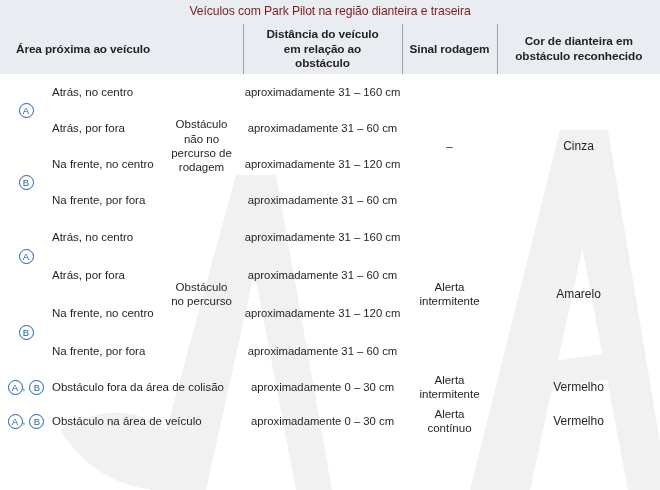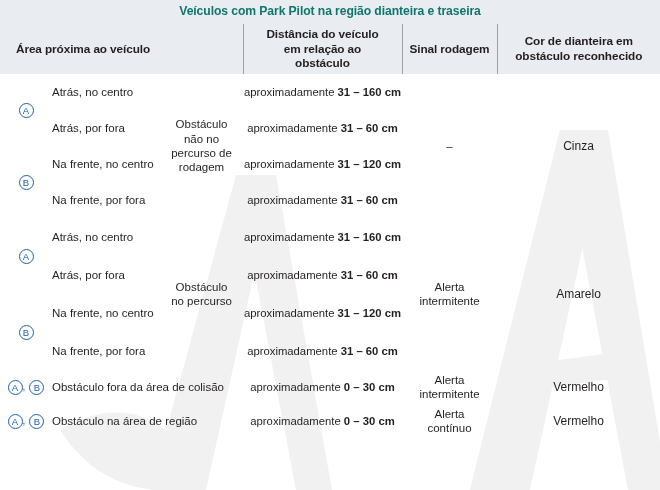--- a/index.html
+++ b/index.html
@@ -48,26 +48,26 @@
   table.pp td, table.pp th {
     padding: 0;
     vertical-align: middle;
     border: 0;
   }
 
   
   .hdr-top td {
     background: #e9edf1;
     text-align: center;
-    font-weight: bold;
+    font-weight: normal;
     font-size: 12.2px;
     height: 24px;
     border-top: 3px solid #231f20;
     border-bottom: 2px solid #231f20;
-    color: #0f766e;
+    color: #7f1d1d;
     letter-spacing: -0.1px;
   }
   .hdr-cols td {
     background: #e9edf1;
     font-weight: bold;
     font-size: 11.8px;
     height: 50px;
     border-bottom: 3px solid #231f20;
     color: #231f20;
     padding: 3px 6px;
@@ -114,21 +114,21 @@
   .obst {
     text-align: center;
     padding: 2px 6px;
     font-size: 11.5px;
   }
   .dist {
     text-align: center;
     padding: 4px 8px;
     font-size: 11.3px;
   }
-  .dist b { font-weight: bold; }
+  .dist b { font-weight: normal; }
   .sig {
     text-align: center;
     padding: 4px 4px;
     font-size: 11.5px;
   }
   .col {
     text-align: center;
     padding: 4px 4px;
     font-size: 12px;
   }
@@ -283,21 +283,21 @@
           <div>Alerta</div>
           <div>intermitente</div>
         </td>
         <td class="col">Vermelho</td>
       </tr>
 
       <tr class="r-small last-bot">
         <td class="mark">
           <span class="badge">A</span><span class="badge-sep">,</span> <span class="badge">B</span>
         </td>
-        <td class="area" colspan="2">Obstáculo na área de região</td>
+        <td class="area" colspan="2">Obstáculo na área de veículo</td>
         <td class="dist">
           <span>aproximadamente </span><b>0 – 30 cm</b>
         </td>
         <td class="sig">
           <div>Alerta</div>
           <div>contínuo</div>
         </td>
         <td class="col">Vermelho</td>
       </tr>
 

